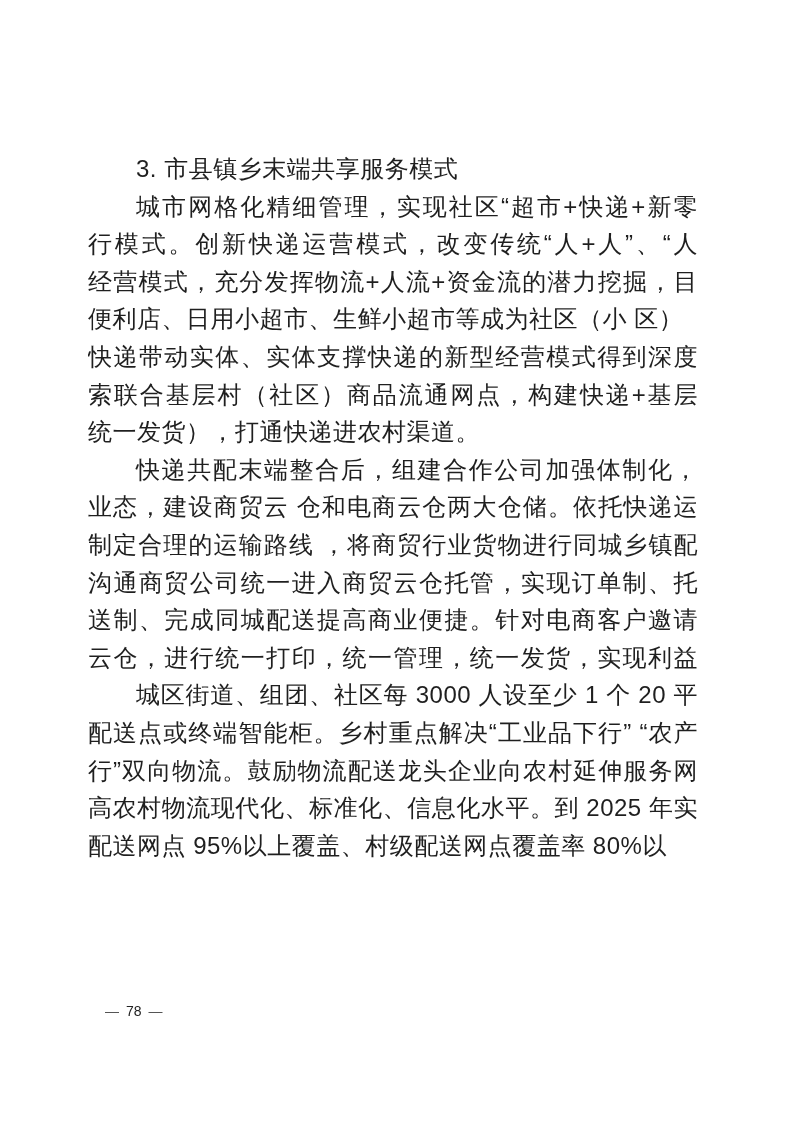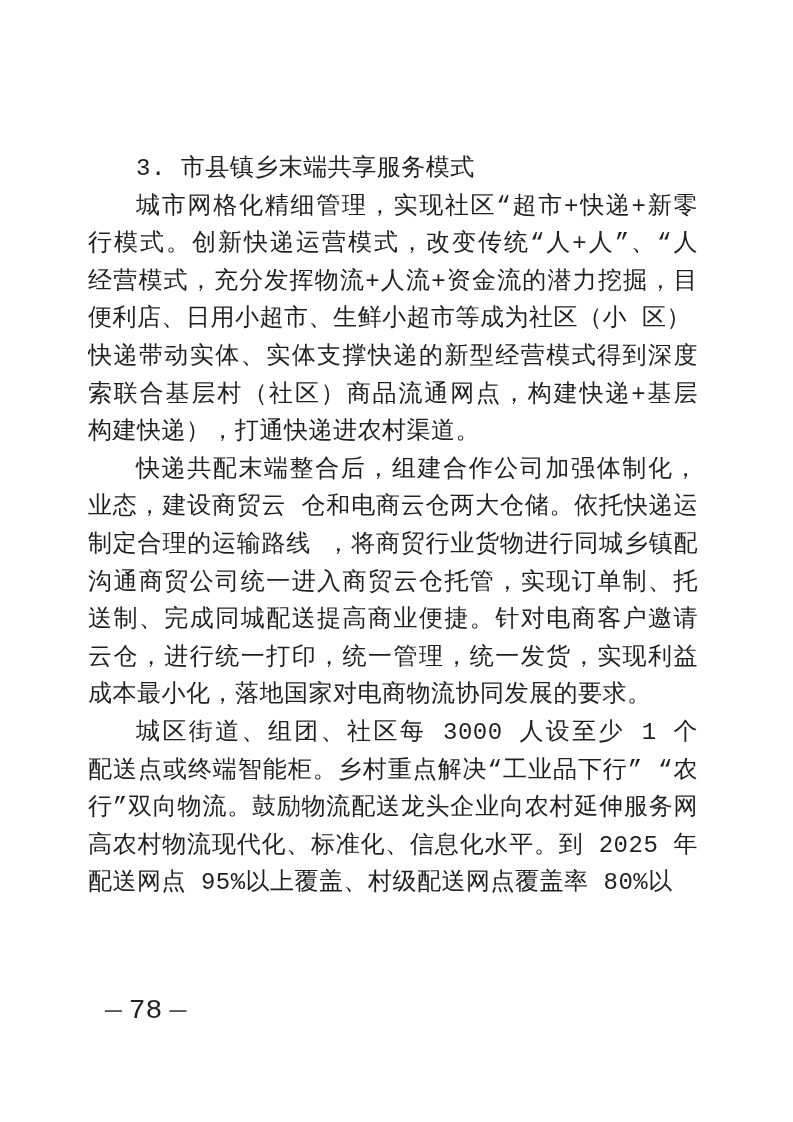--- a/index.html
+++ b/index.html
@@ -6,21 +6,21 @@
       margin: 0;
       padding: 0;
       background: #ffffff;
     }
     .page {
       position: relative;
       width: 793px;
       height: 1122px;
       background: #ffffff;
       overflow: hidden;
-      font-family: Liberation Mono, monospace;
+      font-family: Liberation Sans, sans-serif;
       color: #1f1f1f;
     }
     .text-block {
       position: absolute;
       left: 88px;
       top: 150px;
       width: 610px;
       font-size: 24px;
     }
     .line {
@@ -38,21 +38,21 @@
       text-align-last: justify;
       text-justify: inter-character;
     }
     .line.bold {
       font-weight: bold;
     }
     .footer {
       position: absolute;
       left: 105px;
       top: 998px;
-      font-size: 28px;
+      font-size: 14px;
       line-height: 26px;
       color: #333333;
       white-space: nowrap;
     }
     .footer .dash {
       color: #555555;
       margin: 0 7px 0 0;
     }
     .footer .dash.right {
       margin: 0 0 0 7px;
@@ -67,28 +67,27 @@
 <div class="page">
 
   <div class="text-block">
     <div class="line indent">3. 市县镇乡末端共享服务模式</div>
     <div class="line indent justify">城市网格化精细管理，实现社区“超市+快递+新零售”的运</div>
     <div class="line justify">行模式。创新快递运营模式，改变传统“人+人”、“人+物”的</div>
     <div class="line justify">经营模式，充分发挥物流+人流+资金流的潜力挖掘，目前包括:</div>
     <div class="line">便利店、日用小超市、生鲜小超市等成为社区（小 区）驿站，</div>
     <div class="line justify">快递带动实体、实体支撑快递的新型经营模式得到深度尝试。探</div>
     <div class="line justify">索联合基层村（社区）商品流通网点，构建快递+基层（小卖部、</div>
-    <div class="line">构建快递），打通快递进农村渠道。</div>
+    <div class="line">统一发货），打通快递进农村渠道。</div>
     <div class="line indent justify">快递共配末端整合后，组建合作公司加强体制化，扩大行业</div>
     <div class="line justify">业态，建设商贸云 仓和电商云仓两大仓储。依托快递运输体系，</div>
     <div class="line justify">制定合理的运输路线 ，将商贸行业货物进行同城乡镇配送，并</div>
     <div class="line justify">沟通商贸公司统一进入商贸云仓托管，实现订单制、托管制、配</div>
     <div class="line justify">送制、完成同城配送提高商业便捷。针对电商客户邀请入驻电商</div>
     <div class="line justify">云仓，进行统一打印，统一管理，统一发货，实现利益最大化，</div>
-    <div class="line">成本最小化，落地国家对电商物流协同发展的要求。</div>
     <div class="line indent justify">城区街道、组团、社区每 3000 人设至少 1 个 20 平方米末端</div>
     <div class="line justify">配送点或终端智能柜。乡村重点解决“工业品下行” “农产品上</div>
     <div class="line justify">行”双向物流。鼓励物流配送龙头企业向农村延伸服务网络，提</div>
     <div class="line justify">高农村物流现代化、标准化、信息化水平。到 2025 年实现城区</div>
     <div class="line">配送网点 95%以上覆盖、村级配送网点覆盖率 80%以上。</div>
   </div>
 
   <div class="footer">
     <span class="dash">—</span><span class="num">78</span><span class="dash right">—</span>
   </div>

